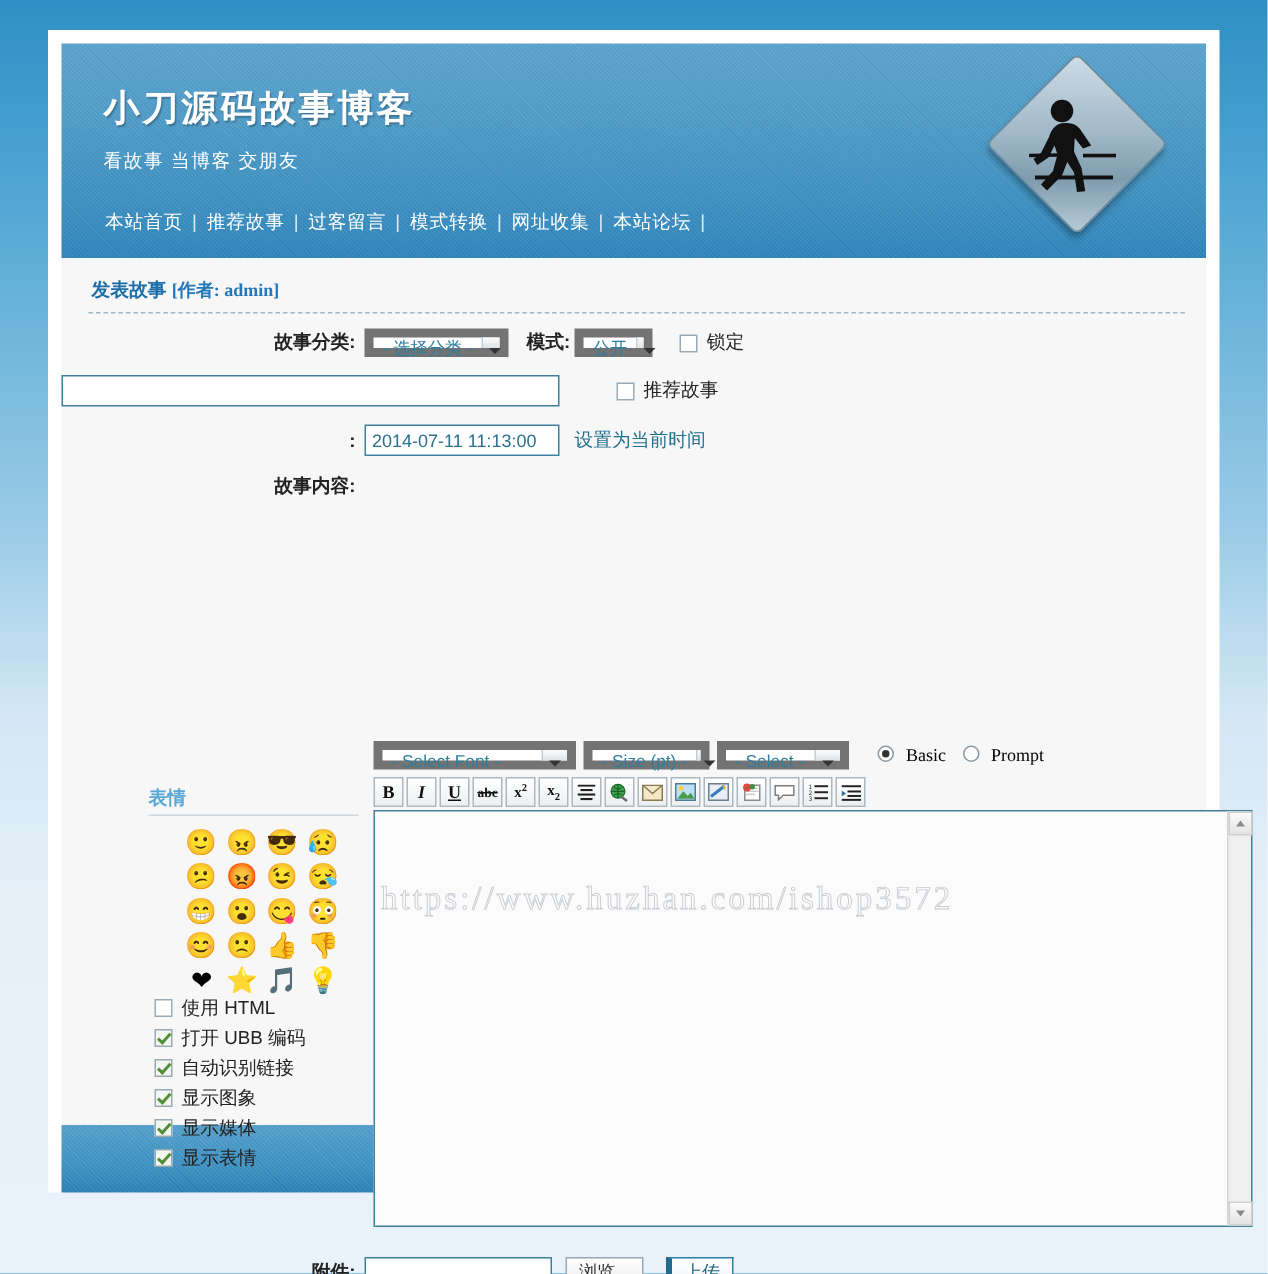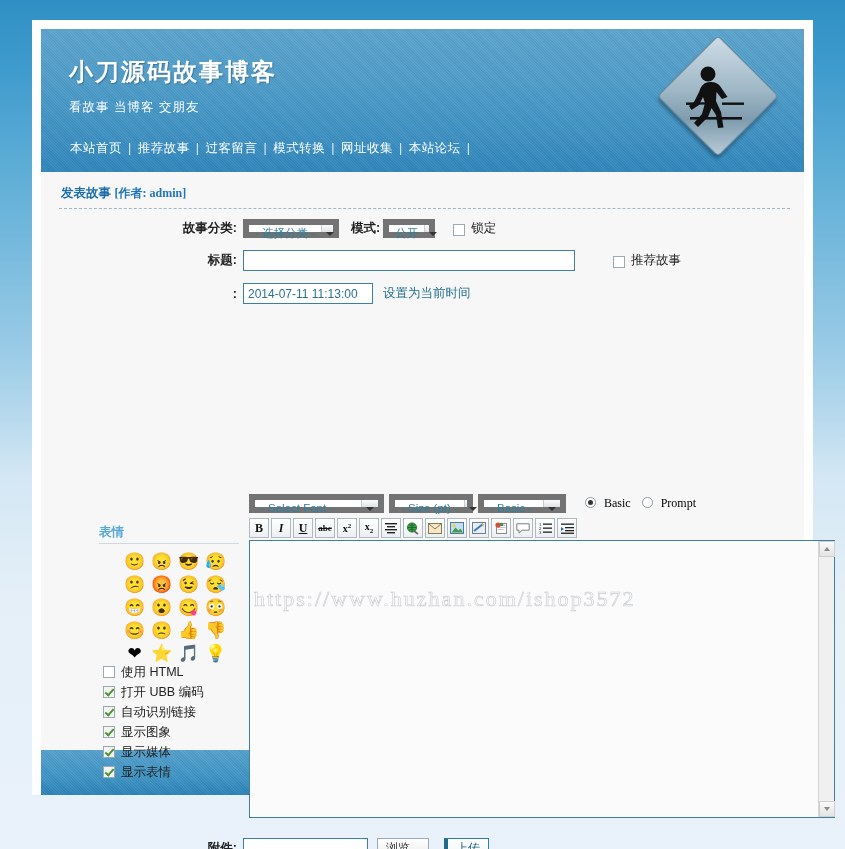--- a/index.html
+++ b/index.html
@@ -474,45 +474,47 @@
       <span class="inline-label">模式:</span>
       <div class="sel" style="width:52px">
         <span class="sel-txt">公开</span>
         <span class="sel-arrow"></span>
       </div>
       <span style="margin-left:18px"><span class="cb"></span></span>
       <span class="cb-text">锁定</span>
     </div>
 
     <div class="form-row" style="margin-top:12px">
-      <div class="row-label">标题:</div>
       <input class="tinput" style="width: 332px;" value="">
       <span style="margin-left:38px"><span class="cb"></span></span>
       <span class="cb-text">推荐故事</span>
     </div>
 
     <div class="form-row" style="margin-top:12px">
       <div class="row-label">:</div>
       <input class="tinput dt" value="2014-07-11 11:13:00" style="">
       <span class="link-text">设置为当前时间</span>
     </div>
 
+    <div class="form-row" style="margin-top:12px">
+      <div class="row-label">故事内容:</div>
+    </div>
 
     <div id="editor-zone">
       <div id="font-bar">
         <div class="sel" style="width:135px">
           <span class="sel-txt" style="flex:1">- Select Font -</span>
           <span class="sel-arrow"></span>
         </div>
         <div class="sel" style="width:84px">
           <span class="sel-txt" style="flex:1">- Size (pt) -</span>
           <span class="sel-arrow"></span>
         </div>
         <div class="sel" style="width:88px">
-          <span class="sel-txt" style="flex:1">- Basic -</span>
+          <span class="sel-txt" style="flex:1">- Select -</span>
           <span class="sel-arrow"></span>
         </div>
         <span class="radio-wrap">
           <span class="rd on"></span><span class="lbl">Basic</span>
           <span class="rd"></span><span class="lbl">Prompt</span>
         </span>
       </div>
 
       <div id="btn-bar">
         <div class="tbtn">

